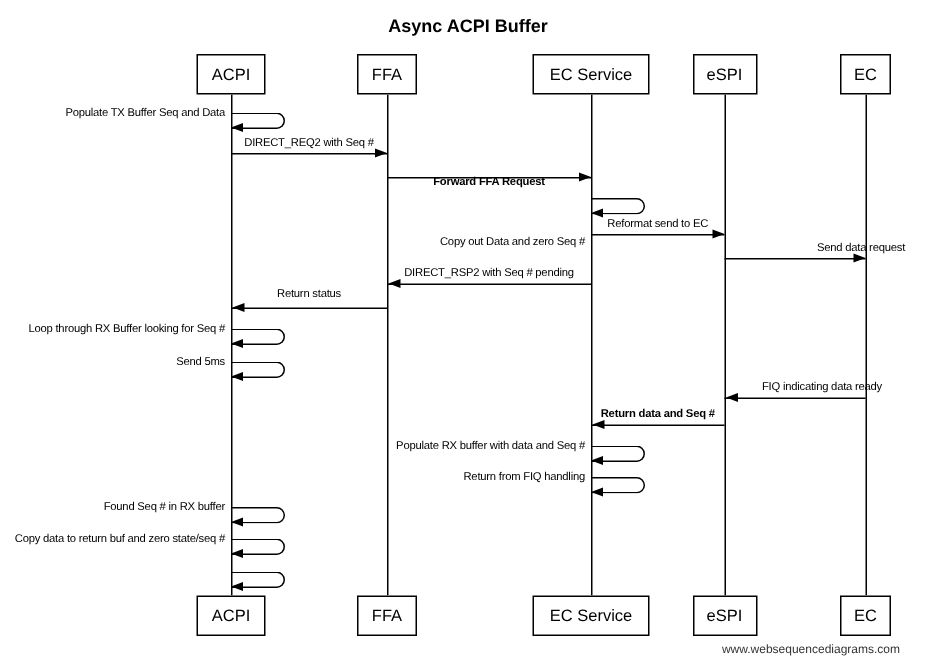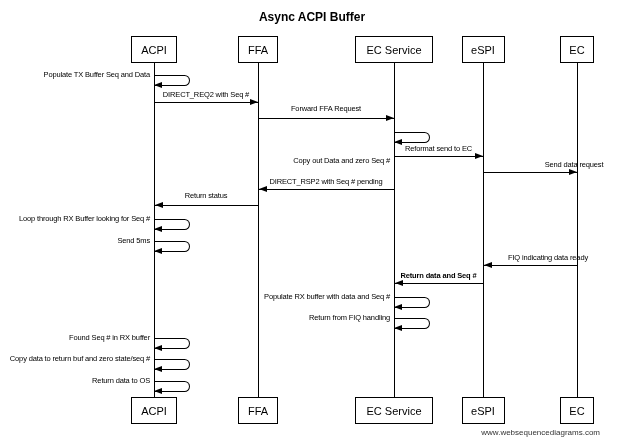--- a/index.html
+++ b/index.html
@@ -38,21 +38,21 @@
     <div class="pbox" style="left: 560px; top: 36px; width: 34px; height: 27px;">EC</div>
     <div class="pbox" style="left: 560px; top: 397px; width: 34px; height: 27px;">EC</div>
     <div class="lifeline" style="left: 577px; top: 63px; height: 334px;"></div>
     <div class="selfloop" style="left: 154px; top: 75px; width: 36px; height: 11px;"></div>
     <div class="ahead left" style="left: 154px; top: 82px;"></div>
     <div class="mlabel right" style="left: 0px; top: 70px; width: 150px;">Populate TX Buffer Seq and Data</div>
     <div class="mline" style="left: 154px; top: 102px; width: 104px;"></div>
     <div class="mlabel" style="left: 154px; top: 90px; width: 104px;">DIRECT_REQ2 with Seq #</div>
     <div class="ahead right" style="left: 250px; top: 99px;"></div>
     <div class="mline" style="left: 258px; top: 118px; width: 136px;"></div>
-    <div class="mlabel" style="left: 258px; top: 104px; width: 136px;">Forward FFA Request</div>
+    <div class="mlabel" style="left: 258px; top: 116px; width: 136px; font-weight: bold;">Forward FFA Request</div>
     <div class="ahead right" style="left: 386px; top: 115px;"></div>
     <div class="selfloop" style="left: 394px; top: 132px; width: 36px; height: 11px;"></div>
     <div class="ahead left" style="left: 394px; top: 139px;"></div>
     <div class="mlabel right" style="left: 0px; top: 127px; width: 390px; margin-top: 29px;">Copy out Data and zero Seq #</div>
     <div class="mline" style="left: 394px; top: 156px; width: 89px;"></div>
     <div class="mlabel" style="left: 394px; top: 144px; width: 89px;">Reformat send to EC</div>
     <div class="ahead right" style="left: 475px; top: 153px;"></div>
     <div class="mline" style="left: 483px; top: 172px; width: 94px;"></div>
     <div class="mlabel" style="left: 483px; top: 160px; width: 94px; margin-left: 44px;">Send data request</div>
     <div class="ahead right" style="left: 569px; top: 169px;"></div>
@@ -81,14 +81,13 @@
     <div class="ahead left" style="left: 394px; top: 325px;"></div>
     <div class="mlabel right" style="left: 0px; top: 313px; width: 390px;">Return from FIQ handling</div>
     <div class="selfloop" style="left: 154px; top: 338px; width: 36px; height: 11px;"></div>
     <div class="ahead left" style="left: 154px; top: 345px;"></div>
     <div class="mlabel right" style="left: 0px; top: 333px; width: 150px;">Found Seq # in RX buffer</div>
     <div class="selfloop" style="left: 154px; top: 359px; width: 36px; height: 11px;"></div>
     <div class="ahead left" style="left: 154px; top: 366px;"></div>
     <div class="mlabel right" style="left: 0px; top: 354px; width: 150px;">Copy data to return buf and zero state/seq #</div>
     <div class="selfloop" style="left: 154px; top: 381px; width: 36px; height: 11px;"></div>
     <div class="ahead left" style="left: 154px; top: 388px;"></div>
-    <div class="mlabel right" style="left: 0px; top: 376px; width: 150px;">Return data to OS</div>
   </div>
 
 </body></html>

